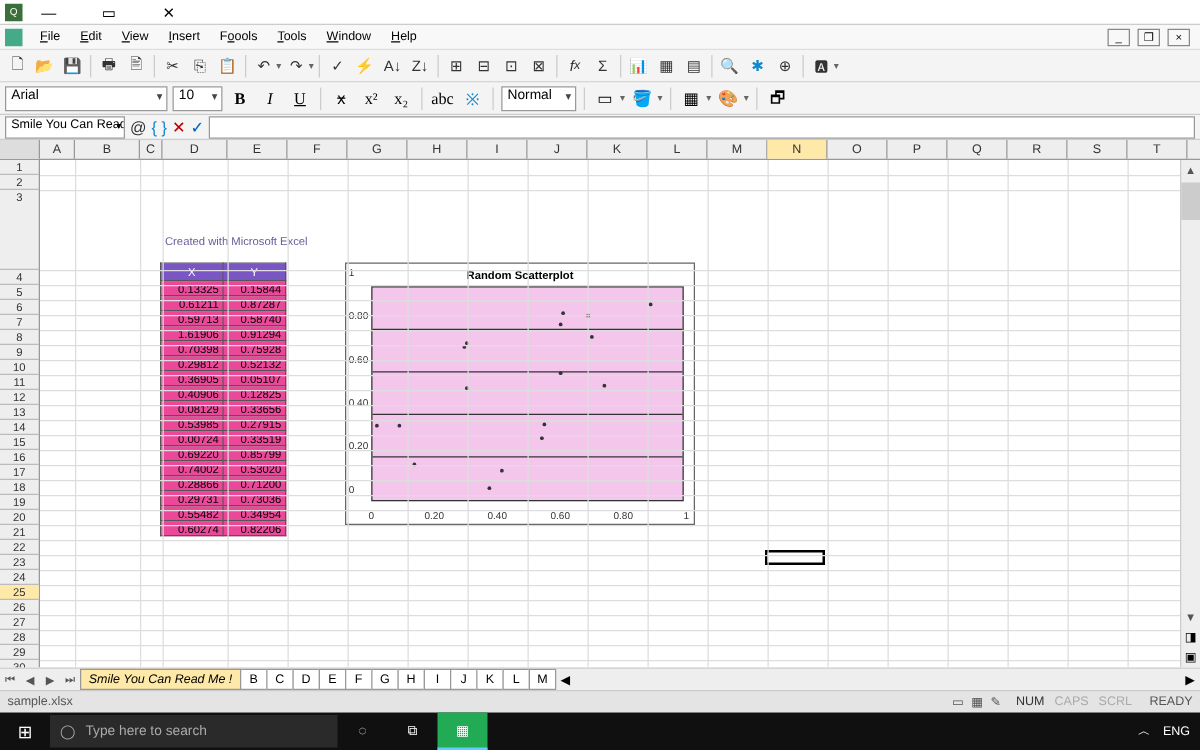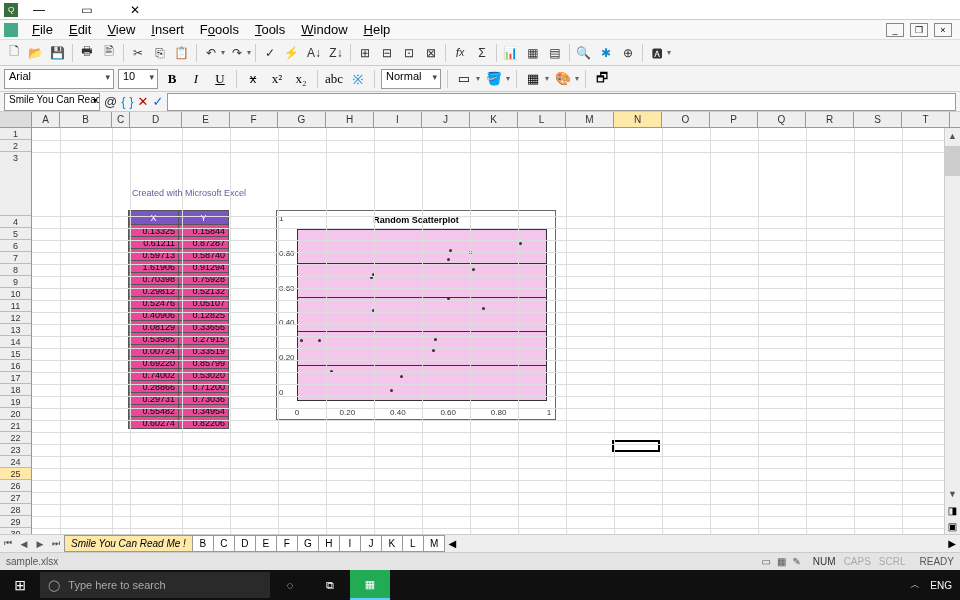--- a/index.html
+++ b/index.html
@@ -4,32 +4,32 @@
 <style>
 * { margin: 0; padding: 0; box-sizing: border-box; font-family: Tahoma, Arial, sans-serif; }
 body { width: 960px; height: 600px; overflow: hidden; background: #fff; display: flex; flex-direction: column; font-size: 11px; }
 .titlebar { height: 20px; background: #fff; display: flex; align-items: center; padding: 0 4px; border-bottom: 1px solid #ccc; }
 .titlebar-icon { width: 14px; height: 14px; background: #3a6e3a; margin-right: 6px; display:flex; align-items:center; justify-content:center; color:#fff; font-size:8px; }
 .titlebar-text { flex: 1; font-size: 11px; color: #333; }
 .winbtns { display: flex; gap: 18px; margin-right: 4px; }
 .winbtn { width: 30px; height: 20px; display: flex; align-items: center; justify-content: center; font-size: 12px; cursor: pointer; }
 .menubar { height: 20px; background: #f8f8f8; display: flex; align-items: center; padding: 0 4px; border-bottom: 1px solid #ddd; }
 .menubar .sysicon { width:14px; height:14px; background:#4a8; margin-right:6px; }
-.mitem { padding: 2px 8px; font-size: 13px; cursor: pointer; }
+.mitem { padding: 2px 8px; font-size: 10px; cursor: pointer; }
 .mitem u { text-decoration: underline; }
 .mdi-btns { margin-left: auto; display:flex; gap:6px; margin-right:4px; }
 .mdi-btns span { width:18px; height:14px; border:1px solid #888; font-size:9px; display:flex; align-items:center; justify-content:center; cursor:pointer; }
 .toolbar { height: 26px; background: #f4f4f4; display: flex; align-items: center; padding: 2px 4px; gap: 2px; border-bottom: 1px solid #ccc; }
 .tbtn { width: 20px; height: 20px; display: flex; align-items: center; justify-content: center; font-size: 12px; cursor: pointer; color:#333; border:1px solid transparent; }
 .tsep { width: 1px; height: 18px; background: #ccc; margin: 0 2px; }
 .tdrop { font-size:8px; color:#666; margin-left:-2px; }
 .fmtbar { height: 26px; background: #f4f4f4; display: flex; align-items: center; padding: 2px 4px; gap: 4px; border-bottom: 1px solid #ccc; }
 .combo { height: 20px; border: 1px solid #999; background: #fff; font-size: 11px; padding: 0 18px 0 4px; position: relative; }
 .combo::after { content: "▾"; position: absolute; right: 3px; top: 2px; font-size: 9px; color: #444; }
-.fontbox { width: 110px; } .sizebox { width: 40px; }
+.fontbox { width: 130px; } .sizebox { width: 40px; }
 .fmtbtn { min-width: 20px; height: 20px; display: flex; align-items: center; justify-content: center; font-size: 13px; cursor: pointer; font-family: "Times New Roman", serif; }
 .stylebox { width: 60px; }
 .cellbar { height: 20px; background: #f4f4f4; display: flex; align-items: center; padding: 2px 4px; gap: 4px; border-bottom: 1px solid #ccc; }
 .cellref { width: 96px; height: 18px; border: 1px solid #999; background: #fff; font-size: 10px; padding: 0 16px 0 4px; position: relative; overflow:hidden; white-space:nowrap; }
 .cellref::after { content: "▾"; position: absolute; right: 2px; top: 2px; font-size: 8px; }
 .cellfn { font-size: 13px; color: #333; cursor:pointer; }
 .cancelbtn { color: #b00; font-size:13px; cursor:pointer; }
 .okbtn { color: #06c; font-size:13px; cursor:pointer; }
 .cellinput { flex: 1; height: 18px; border: 1px solid #999; background: #fff; }
 .grid-area { flex: 1; display: flex; flex-direction: column; overflow: hidden; position: relative; }
@@ -276,21 +276,21 @@
             </tr>
             <tr>
               <td>0.70398</td>
               <td>0.75928</td>
             </tr>
             <tr>
               <td>0.29812</td>
               <td>0.52132</td>
             </tr>
             <tr>
-              <td>0.52476</td>
+              <td>0.36905</td>
               <td>0.05107</td>
             </tr>
             <tr>
               <td>0.40906</td>
               <td>0.12825</td>
             </tr>
             <tr>
               <td>0.08129</td>
               <td>0.33656</td>
             </tr>

